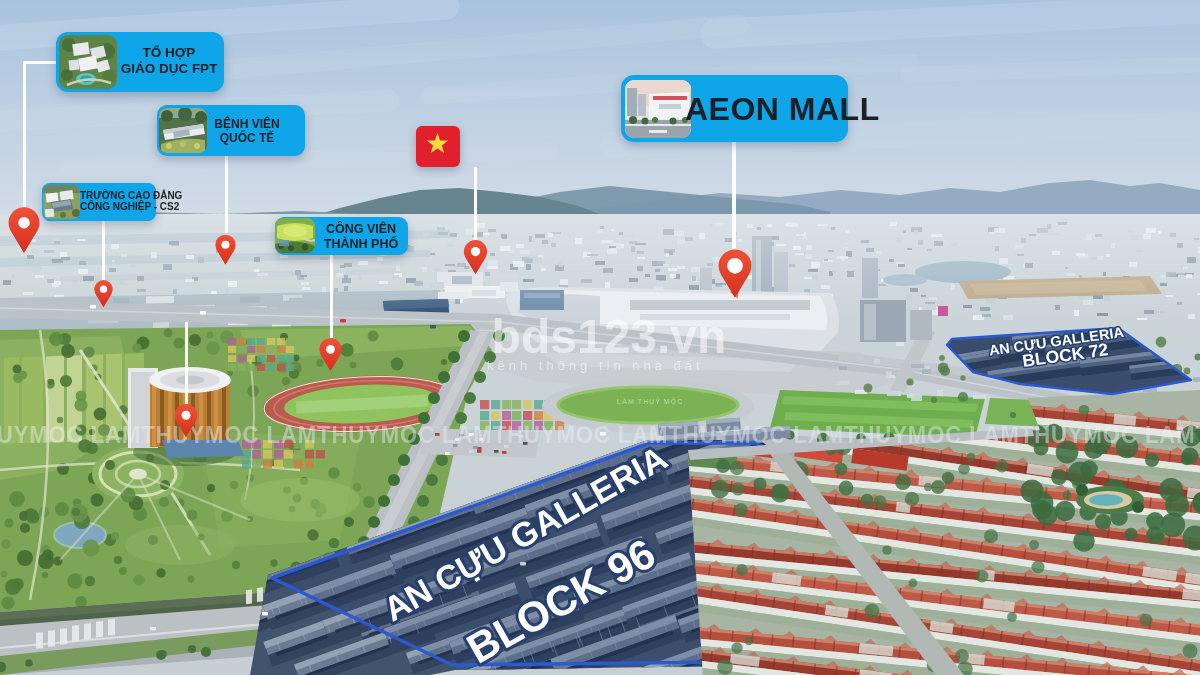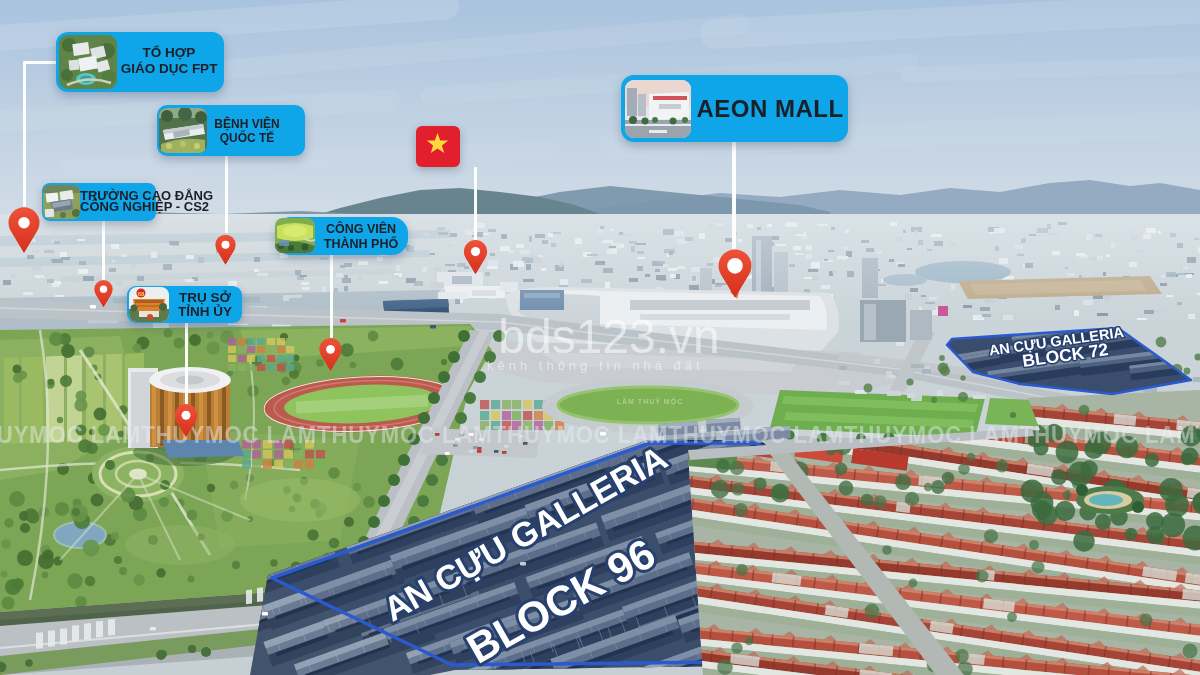--- a/index.html
+++ b/index.html
@@ -2351,21 +2351,21 @@
 </g>
 
 <g transform="rotate(-8 1058 346)" font-family="Liberation Sans, sans-serif" font-weight="bold" text-anchor="middle" fill="#ffffff" stroke="#27406e" stroke-width="3" paint-order="stroke" stroke-linejoin="round">
 <text x="1057" y="346" font-size="14.5">AN CỰU GALLERIA</text>
 <text x="1064" y="362" font-size="17.5">BLOCK 72</text>
 </g>
 </svg>
 
 <div style="position:absolute;left:-85px;top:421px;width:1600px;white-space:nowrap;overflow:hidden;font-weight:bold;font-size:24px;letter-spacing:1px;color:rgba(235,240,246,0.45);transform:scaleX(0.92);transform-origin:0 0">LAMTHUYMOC LAMTHUYMOC LAMTHUYMOC LAMTHUYMOC LAMTHUYMOC LAMTHUYMOC LAMTHUYMOC LAMTHUYMOC</div>
 
-<div style="position:absolute;left:489px;top:309px;width:240px;text-align:center;font-weight:normal;font-size:48px;color:rgba(255,255,255,0.55)">bds123.vn</div>
+<div style="position:absolute;left:489px;top:309px;width:240px;text-align:center;font-weight:bold;font-size:48px;color:rgba(255,255,255,0.55)">bds123.vn</div>
 
 <div style="position:absolute;left:731px;top:290px;width:0;height:0;border-left:5px solid transparent;border-right:5px solid transparent;border-top:9px solid rgba(238,90,60,0.85);transform:rotate(-18deg)"></div>
 
 <div style="position:absolute;left:487px;top:358px;width:250px;text-align:left;font-size:13px;letter-spacing:4px;color:rgba(255,255,255,0.5)">kênh thông tin nhà đất</div>
 
 <div style="position:absolute;left:24px;top:61px;width:34px;height:3px;background:rgba(255,255,255,0.96);border-radius:1px"></div>
 
 <div style="position:absolute;left:22.5px;top:61px;width:3px;height:146px;background:rgba(255,255,255,0.96);border-radius:1px"></div>
 
 <div style="position:absolute;left:101.5px;top:220px;width:3px;height:62px;background:rgba(255,255,255,0.96);border-radius:1px"></div>
@@ -2516,42 +2516,25 @@
           <rect width="37" height="34" fill="#8ba05c"></rect>
 <rect x="0" y="0" width="37" height="8" fill="#71855a"></rect>
 <rect x="3" y="8" width="12" height="9" fill="#f2f4f4" transform="rotate(-6 9 12)"></rect>
 <rect x="17" y="6" width="13" height="9" fill="#e8ebec" transform="rotate(-8 23 10)"></rect>
 <path d="M8 17 L28 14 L30 24 L10 27 Z" fill="#6a7a88"></path>
 <path d="M9 18 L27 15 L28 20 L10 23 Z" fill="#95a5b2"></path>
 <rect x="2" y="24" width="9" height="8" fill="#e4e7e8" transform="rotate(-4 6 28)"></rect>
 <circle cx="33" cy="28" r="4" fill="#55713f"></circle>
           <circle cx="20" cy="30" r="3" fill="#5d7a45"></circle>
         </svg></div>
-<div class="ltx" style="left:38px;top:8px;width:76px;font-size:13px;line-height:10.5px">TRƯỜNG CAO ĐẲNG<br>CÔNG NGHIỆP - CS2</div>
+<div class="ltx" style="left:38px;top:8px;width:76px;font-size:10px;line-height:10.5px">TRƯỜNG CAO ĐẲNG<br>CÔNG NGHIỆP - CS2</div>
 </div>
 
-<div class="lbl" style="left:127px;top:286px;width:115px;height:37px;border-radius:9px">
-<div class="thumb" style="left:2px;top:1px;width:40px;height:35px;border-radius:8px">
-<svg width="40" height="35" viewBox="0 0 40 35">
-          <rect width="40" height="35" fill="#eceef0"></rect>
-<rect x="0" y="22" width="40" height="13" fill="#5c7a4c"></rect>
-<path d="M4 12 L36 12 L34 24 L6 24 Z" fill="#d8822f"></path>
-<rect x="6" y="13" width="28" height="3" fill="#b05e1a"></rect>
-<rect x="8" y="18" width="24" height="2" fill="#c06f24"></rect>
-<rect x="10" y="24" width="20" height="6" fill="#e8e3da"></rect>
-<circle cx="12" cy="6" r="4.5" fill="#d42a24"></circle>
-          <text x="12" y="8.5" font-size="6" fill="#ffd24a" text-anchor="middle" font-weight="bold">68</text>
-<circle cx="34" cy="20" r="4" fill="#47683c"></circle>
-          <circle cx="5" cy="21" r="3.5" fill="#47683c"></circle>
-<circle cx="21" cy="30" r="3" fill="#cf4a28"></circle>
-        </svg></div>
-<div class="ltx" style="left:44px;top:5px;width:68px;font-size:13.5px;line-height:14px">TRỤ SỞ<br>TỈNH ỦY</div>
-</div>
-
-<div class="lbl" style="left:275px;top:217px;width:133px;height:38px;border-radius:16px">
+
+<div class="lbl" style="left:275px;top:217px;width:133px;height:38px;border-radius:9px">
 <div class="thumb" style="left:0px;top:1px;width:40px;height:35px;border-radius:8px">
 <svg width="40" height="35" viewBox="0 0 40 35">
           <rect width="40" height="35" fill="#7fae4e"></rect>
 <path d="M2 8 Q20 2 38 8 L38 20 Q20 26 2 20 Z" fill="#c8e05c"></path>
 <ellipse cx="20" cy="13" rx="12" ry="6" fill="#d8ea70"></ellipse>
 <path d="M0 26 Q20 20 40 28 L40 35 L0 35 Z" fill="#4e7a38"></path>
 <circle cx="6" cy="28" r="3" fill="#2f5a30"></circle>
           <circle cx="16" cy="30" r="3" fill="#2f5a30"></circle>
           <circle cx="30" cy="29" r="3.5" fill="#2f5a30"></circle>
 <path d="M28 20 Q34 24 40 22" stroke="#cfd6c0" stroke-width="2" fill="none"></path>
@@ -2579,14 +2562,14 @@
 <rect x="34" y="24" width="22" height="5" fill="#c8ccd4"></rect>
 <rect x="0" y="40" width="66" height="18" fill="#9aa4ac"></rect>
 <rect x="0" y="44" width="66" height="2" fill="#e8eaec"></rect>
 <circle cx="8" cy="40" r="4" fill="#3e6a40"></circle>
           <circle cx="20" cy="41" r="3.5" fill="#3e6a40"></circle>
           <circle cx="30" cy="40" r="3" fill="#4a7a4a"></circle>
           <circle cx="48" cy="41" r="3.5" fill="#3e6a40"></circle>
           <circle cx="60" cy="40" r="3" fill="#4a7a4a"></circle>
 <rect x="24" y="50" width="18" height="3" fill="#e8eaec"></rect>
         </svg></div>
-<div class="ltx" style="left:74px;top:21px;width:150px;font-size:24px;line-height:26px;letter-spacing:0.5px">AEON MALL</div>
+<div class="ltx" style="left:64px;top:21px;width:150px;font-size:32px;line-height:26px;letter-spacing:0.5px">AEON MALL</div>
 </div>
 </div>
 </body></html>

